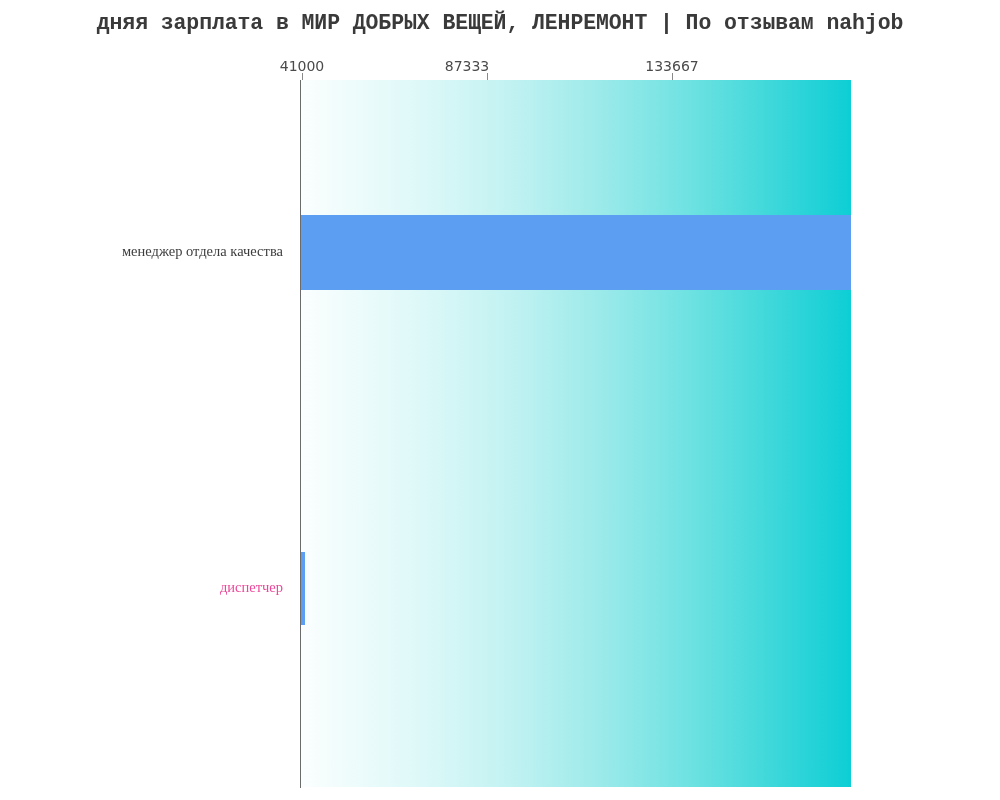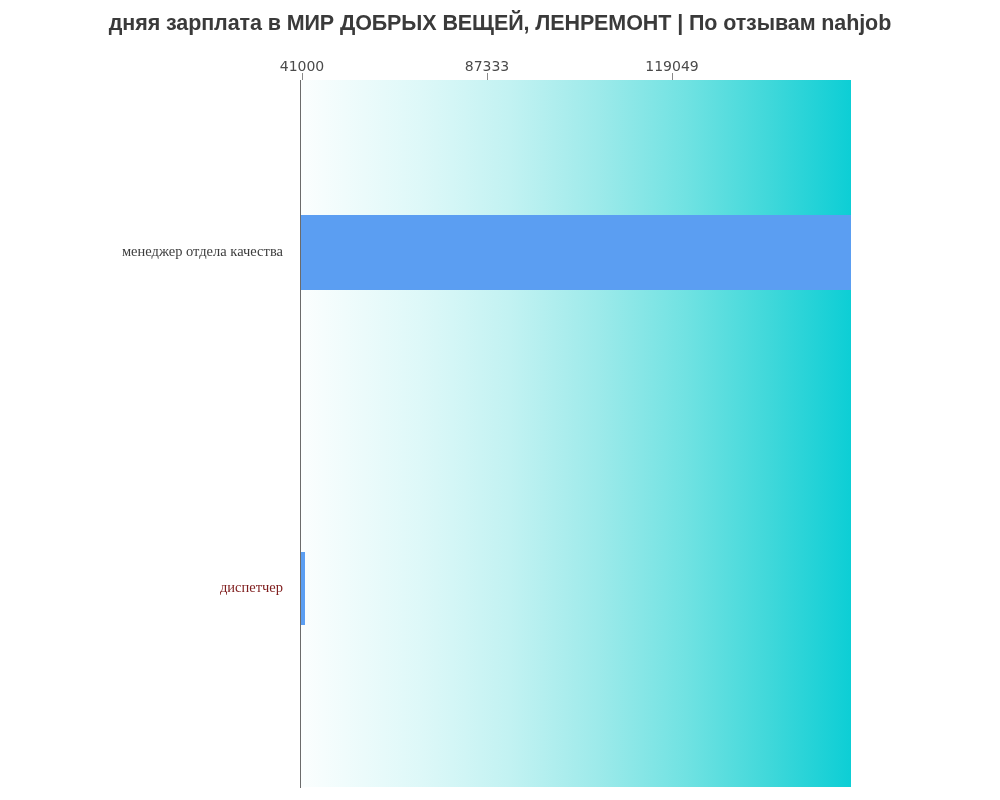--- a/index.html
+++ b/index.html
@@ -19,21 +19,21 @@
   #chart-title {
     position: absolute;
     top: 0px;
     left: 0px;
     width: 1000px;
     height: 46px;
     line-height: 46px;
     text-align: center;
     white-space: nowrap;
     overflow: hidden;
-    font-family: Liberation Sans, sans-serif;
+    font-family: Liberation Mono, monospace;
     font-weight: bold;
     font-size: 21.5px;
     letter-spacing: -0.1px;
     color: #3a3a3a;
   }
   
   #chart-title .title-inner {
     display: inline-block;
     transform: scaleX(1.0);
   }
@@ -109,26 +109,26 @@
 </div>
 
 <div id="plot-area"></div>
 
 <div id="y-axis-spine"></div>
 
 <div id="x-ticks">
     <div class="x-tick-mark" style="left: 302px;"></div>
     <div class="x-tick-label" style="left: 302px;">41000</div>
     <div class="x-tick-mark" style="left: 487px;"></div>
-    <div class="x-tick-label" style="left: 487px;">87333</div>
+    <div class="x-tick-label" style="left: 467px;">87333</div>
     <div class="x-tick-mark" style="left: 672px;"></div>
-    <div class="x-tick-label" style="left: 672px;">119049</div>
+    <div class="x-tick-label" style="left: 672px;">133667</div>
   </div>
 
 <div id="bars-layer">
     <div class="bar" title="менеджер отдела качества: 180000" style="left: 301px; top: 215px; width: 550px; height: 75px; background: rgb(91, 158, 242);"></div>
     <div class="bar" title="диспетчер: 41000" style="left: 301px; top: 552px; width: 4px; height: 73px; background: rgb(91, 158, 242);"></div>
   </div>
 
 <div id="y-labels">
     <div class="y-cat-label-wrap" style="top: 243px; padding-right: 9px; box-sizing: border-box; color: rgb(61, 61, 61);">менеджер отдела качества</div>
-    <div class="y-cat-label-wrap" style="top: 579px; padding-right: 9px; box-sizing: border-box; color: #7f1d1d;">диспетчер</div>
+    <div class="y-cat-label-wrap" style="top: 579px; padding-right: 9px; box-sizing: border-box; color: #ec4899;">диспетчер</div>
   </div>
 
 </body></html>

